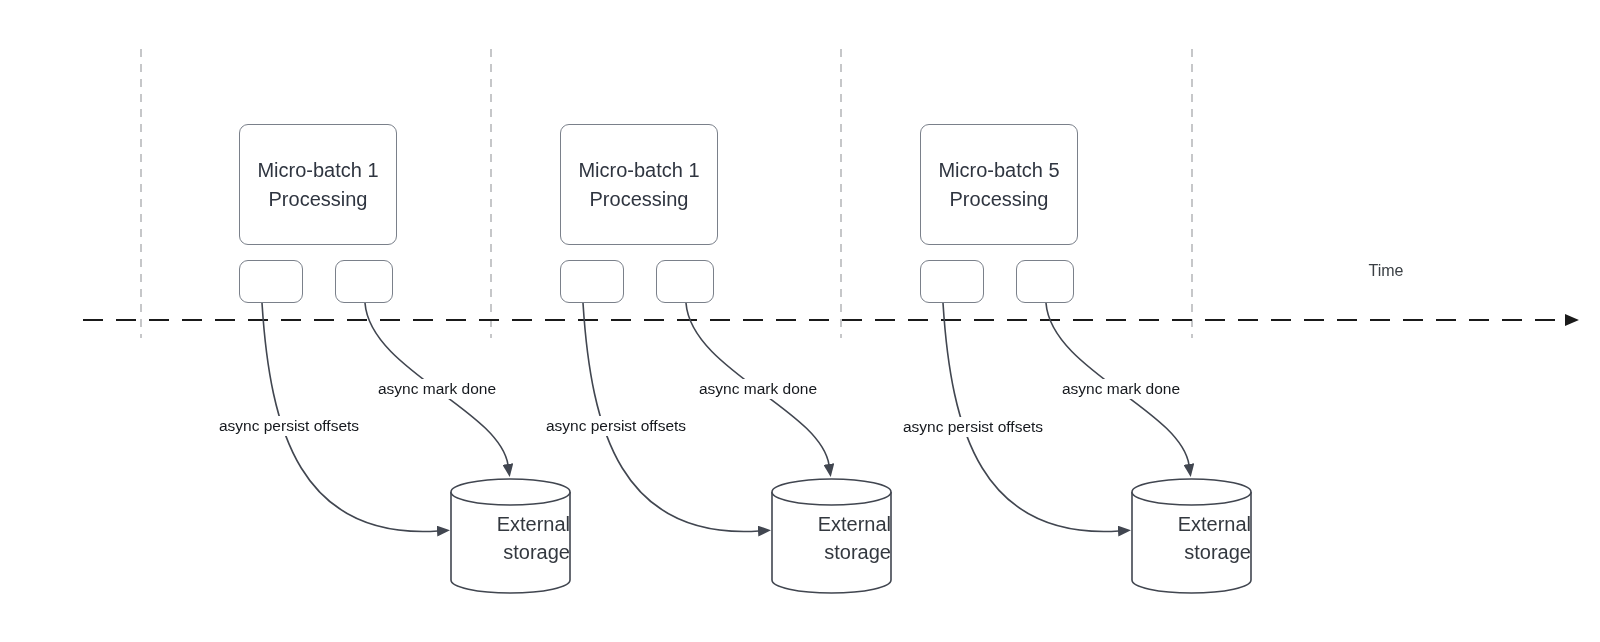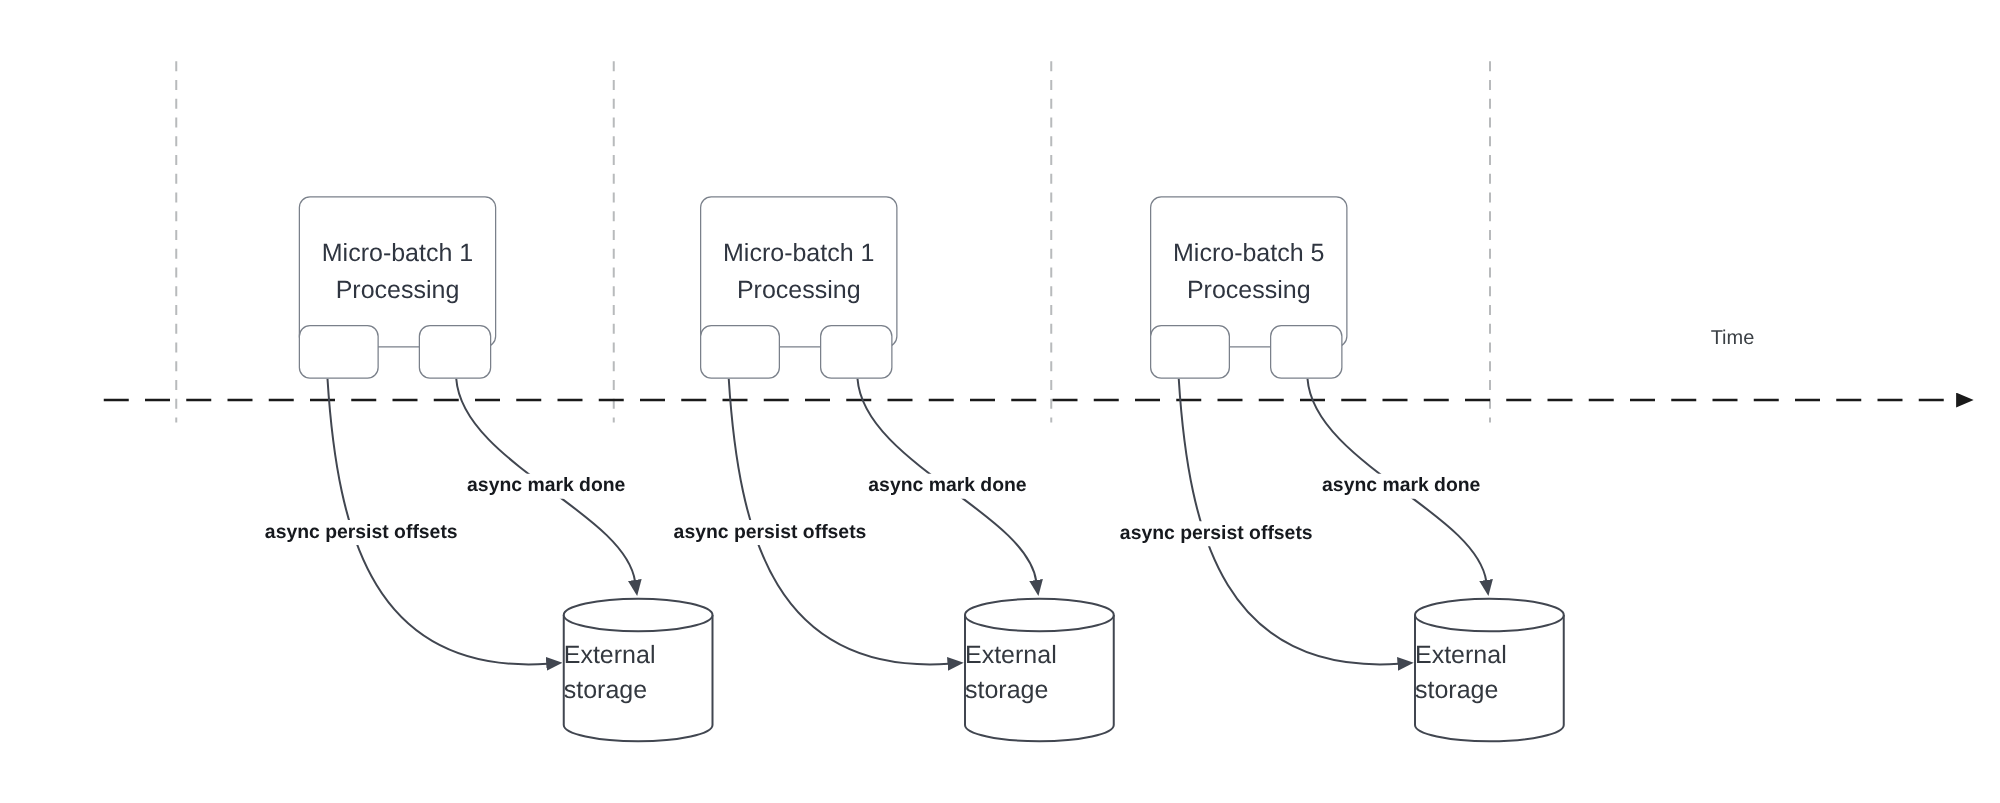--- a/index.html
+++ b/index.html
@@ -6,36 +6,36 @@
   body {
     width:1600px; height:642px; position:relative; overflow:hidden;
     background:#ffffff;
     font-family:"Liberation Sans", sans-serif;
   }
   svg.canvas { position:absolute; left:0; top:0; }
   .bigbox {
     position:absolute; top:124px; width:156px; height:119px;
     border:1.5px solid #7a808a; border-radius:9px; background:#ffffff;
     display:flex; flex-direction:column; align-items:center; justify-content:center;
-    font-size:20px; line-height:29px; color:#2f3540; text-align:center;margin-top:33px;
+    font-size:20px; line-height:29px; color:#2f3540; text-align:center;
   }
   .sbox {
     position:absolute; top:260px; height:43px;
     border:1.5px solid #7a808a; border-radius:9px; background:#ffffff;
     box-sizing:border-box;
   }
   .sbox.a { width:64px; }
   .sbox.b { width:58px; }
   .lbl {
     position:absolute; transform:translate(-50%,-50%);
     background:#ffffff; padding:1px 5px;
-    font-weight:bold; font-size:15.5px; color:#16191e; white-space:nowrap;
+    font-weight:normal; font-size:15.5px; color:#16191e; white-space:nowrap;
   }
   .cyltext {
-    position:absolute; width:119px; text-align:left;
+    position:absolute; width:119px; text-align:right;
     font-size:20px; line-height:28px; color:#33383f;
   }
   .timelbl {
     position:absolute; transform:translate(-50%,-50%);
     font-size:16px; color:#3b4045;
   }
 </style>
 </head>
 <body>
 

